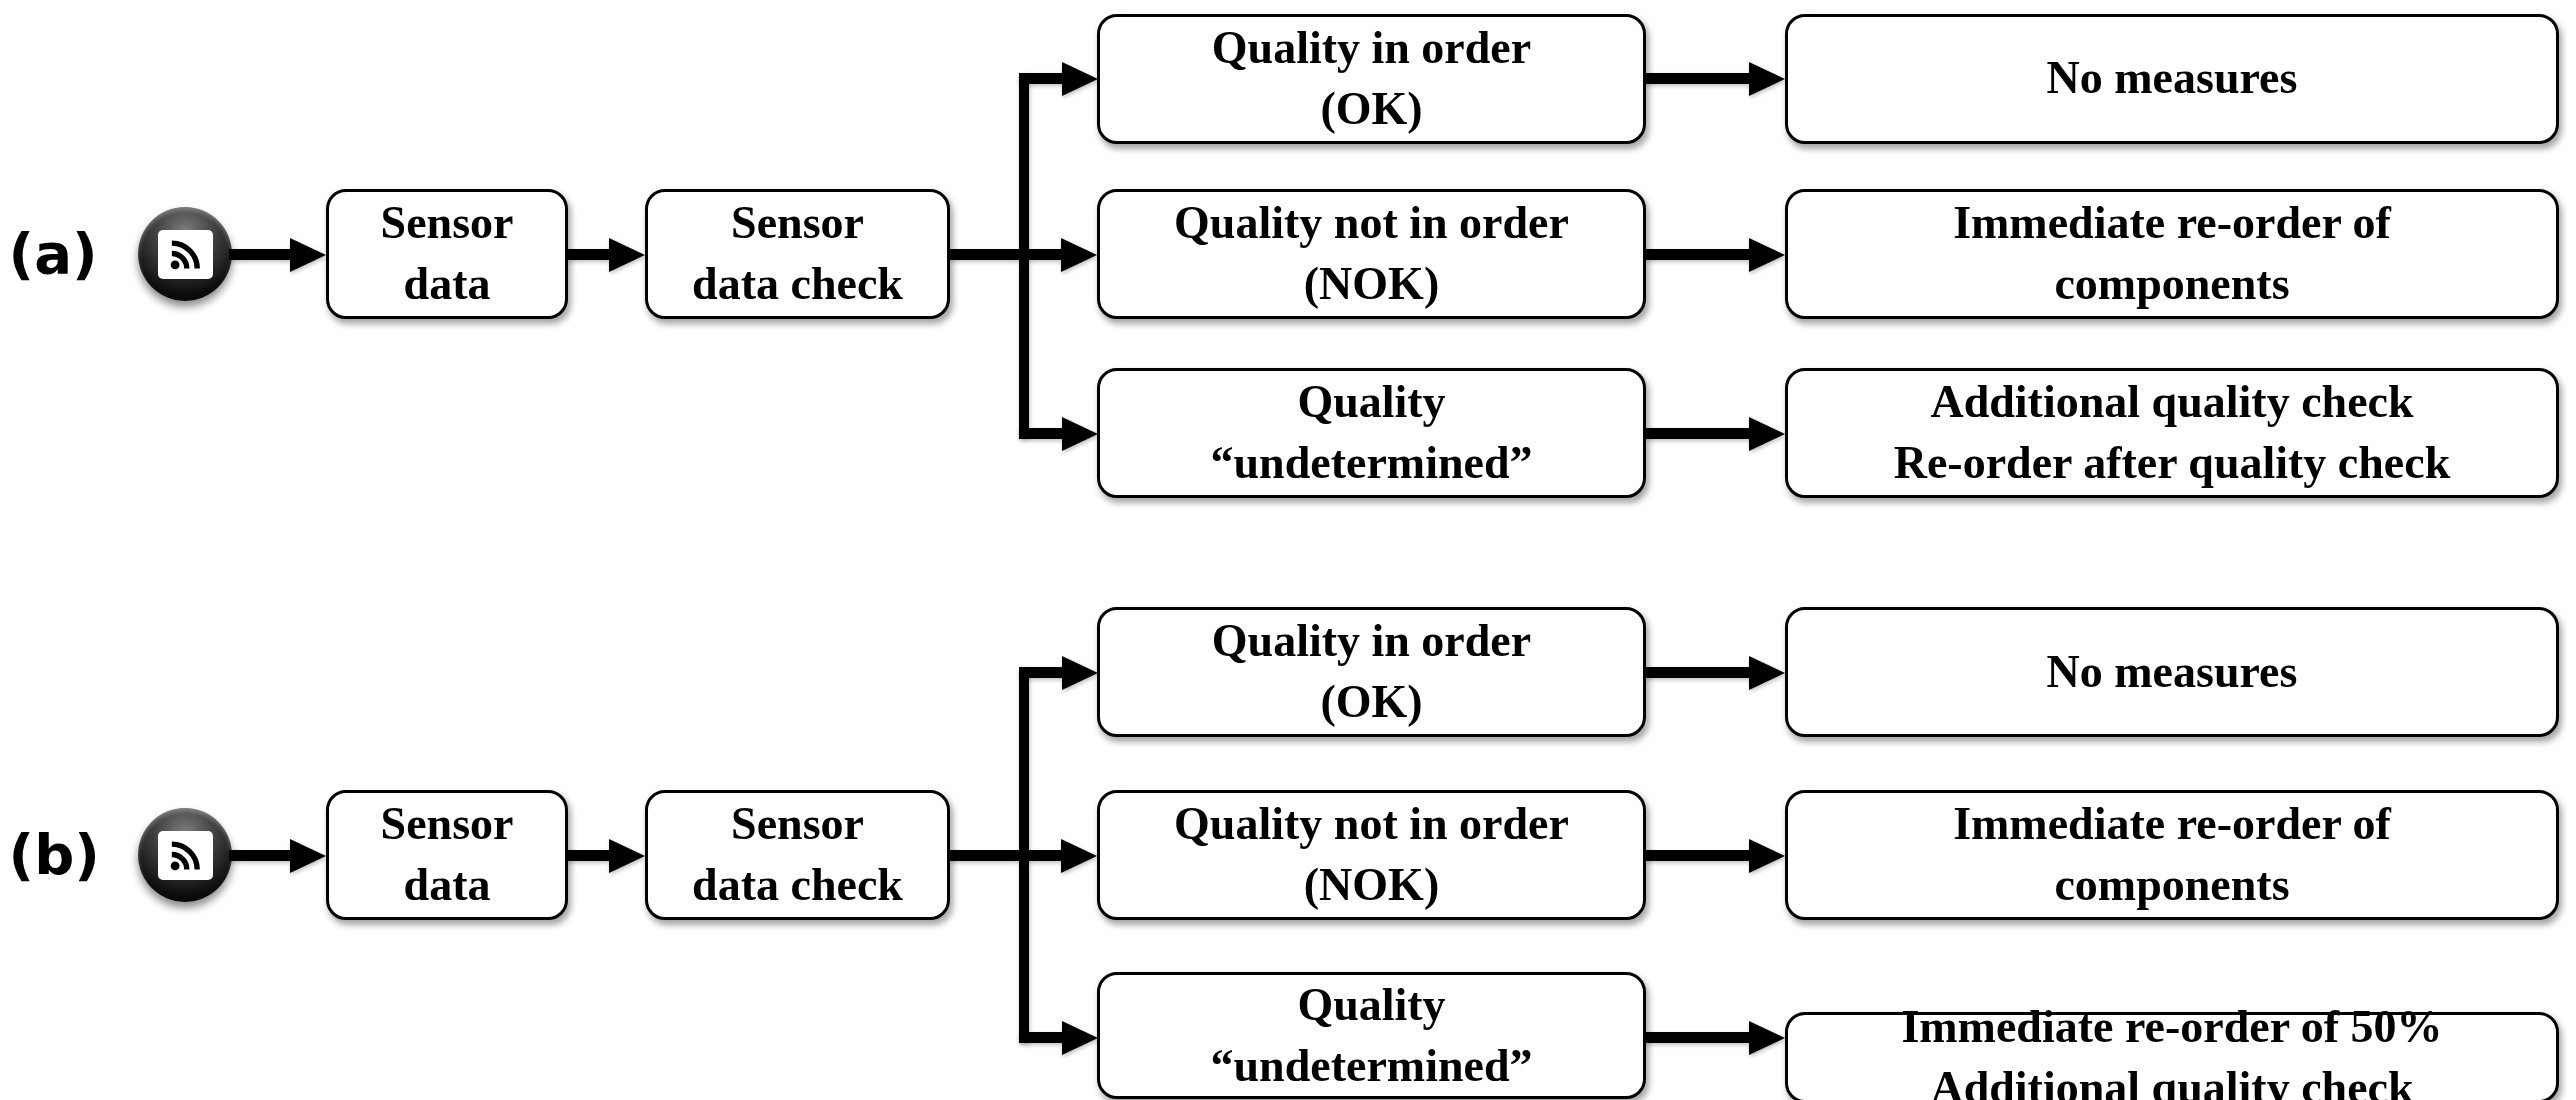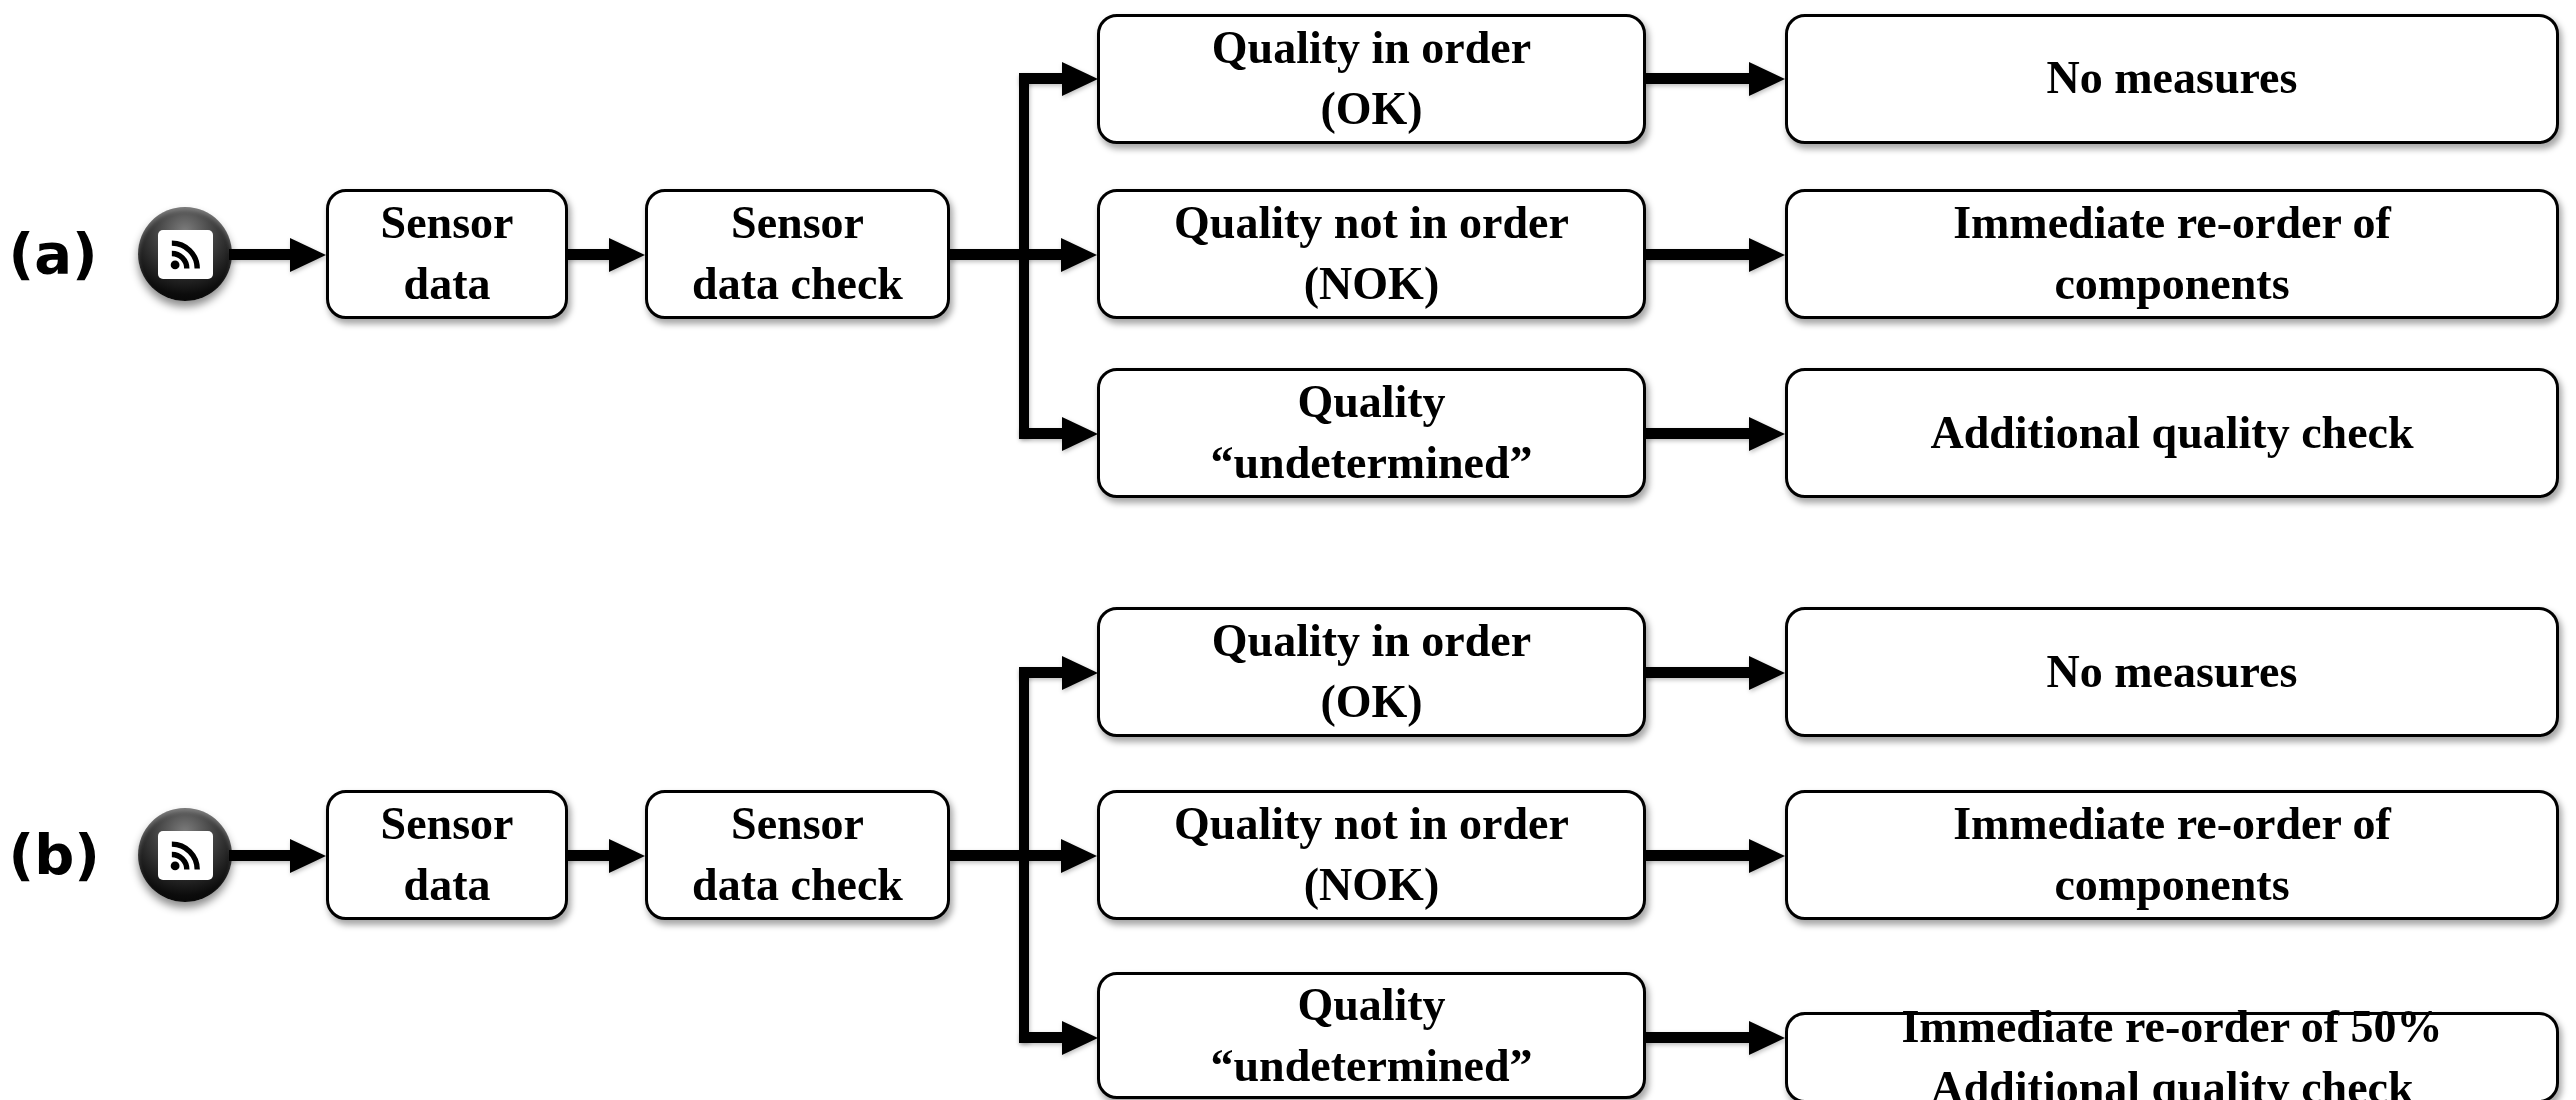--- a/index.html
+++ b/index.html
@@ -170,20 +170,21 @@
 
     <div class="box" style="left:1785px;top:13.7px;width:774px;height:130px">
       <div class="ln">No measures</div>
     </div>
     <div class="box" style="left:1785px;top:189px;width:774px;height:130px">
       <div class="ln">Immediate re-order of</div>
       <div class="ln">components</div>
     </div>
     <div class="box" style="left:1785px;top:368px;width:774px;height:130px">
       <div class="ln">Additional quality check</div>
+      <div class="ln">Re-order after quality check</div>
     </div>
   </div>
 
   <div>
     <div class="sec-label" style="top:821px">(b)</div>
 
     <div class="sensor" style="left:138px;top:808px">
       <div class="plate">
         <svg width="39" height="39" viewBox="0 0 24 24" aria-hidden="true">
           <circle cx="5.6" cy="18.4" r="2.7" fill="#000"></circle>

